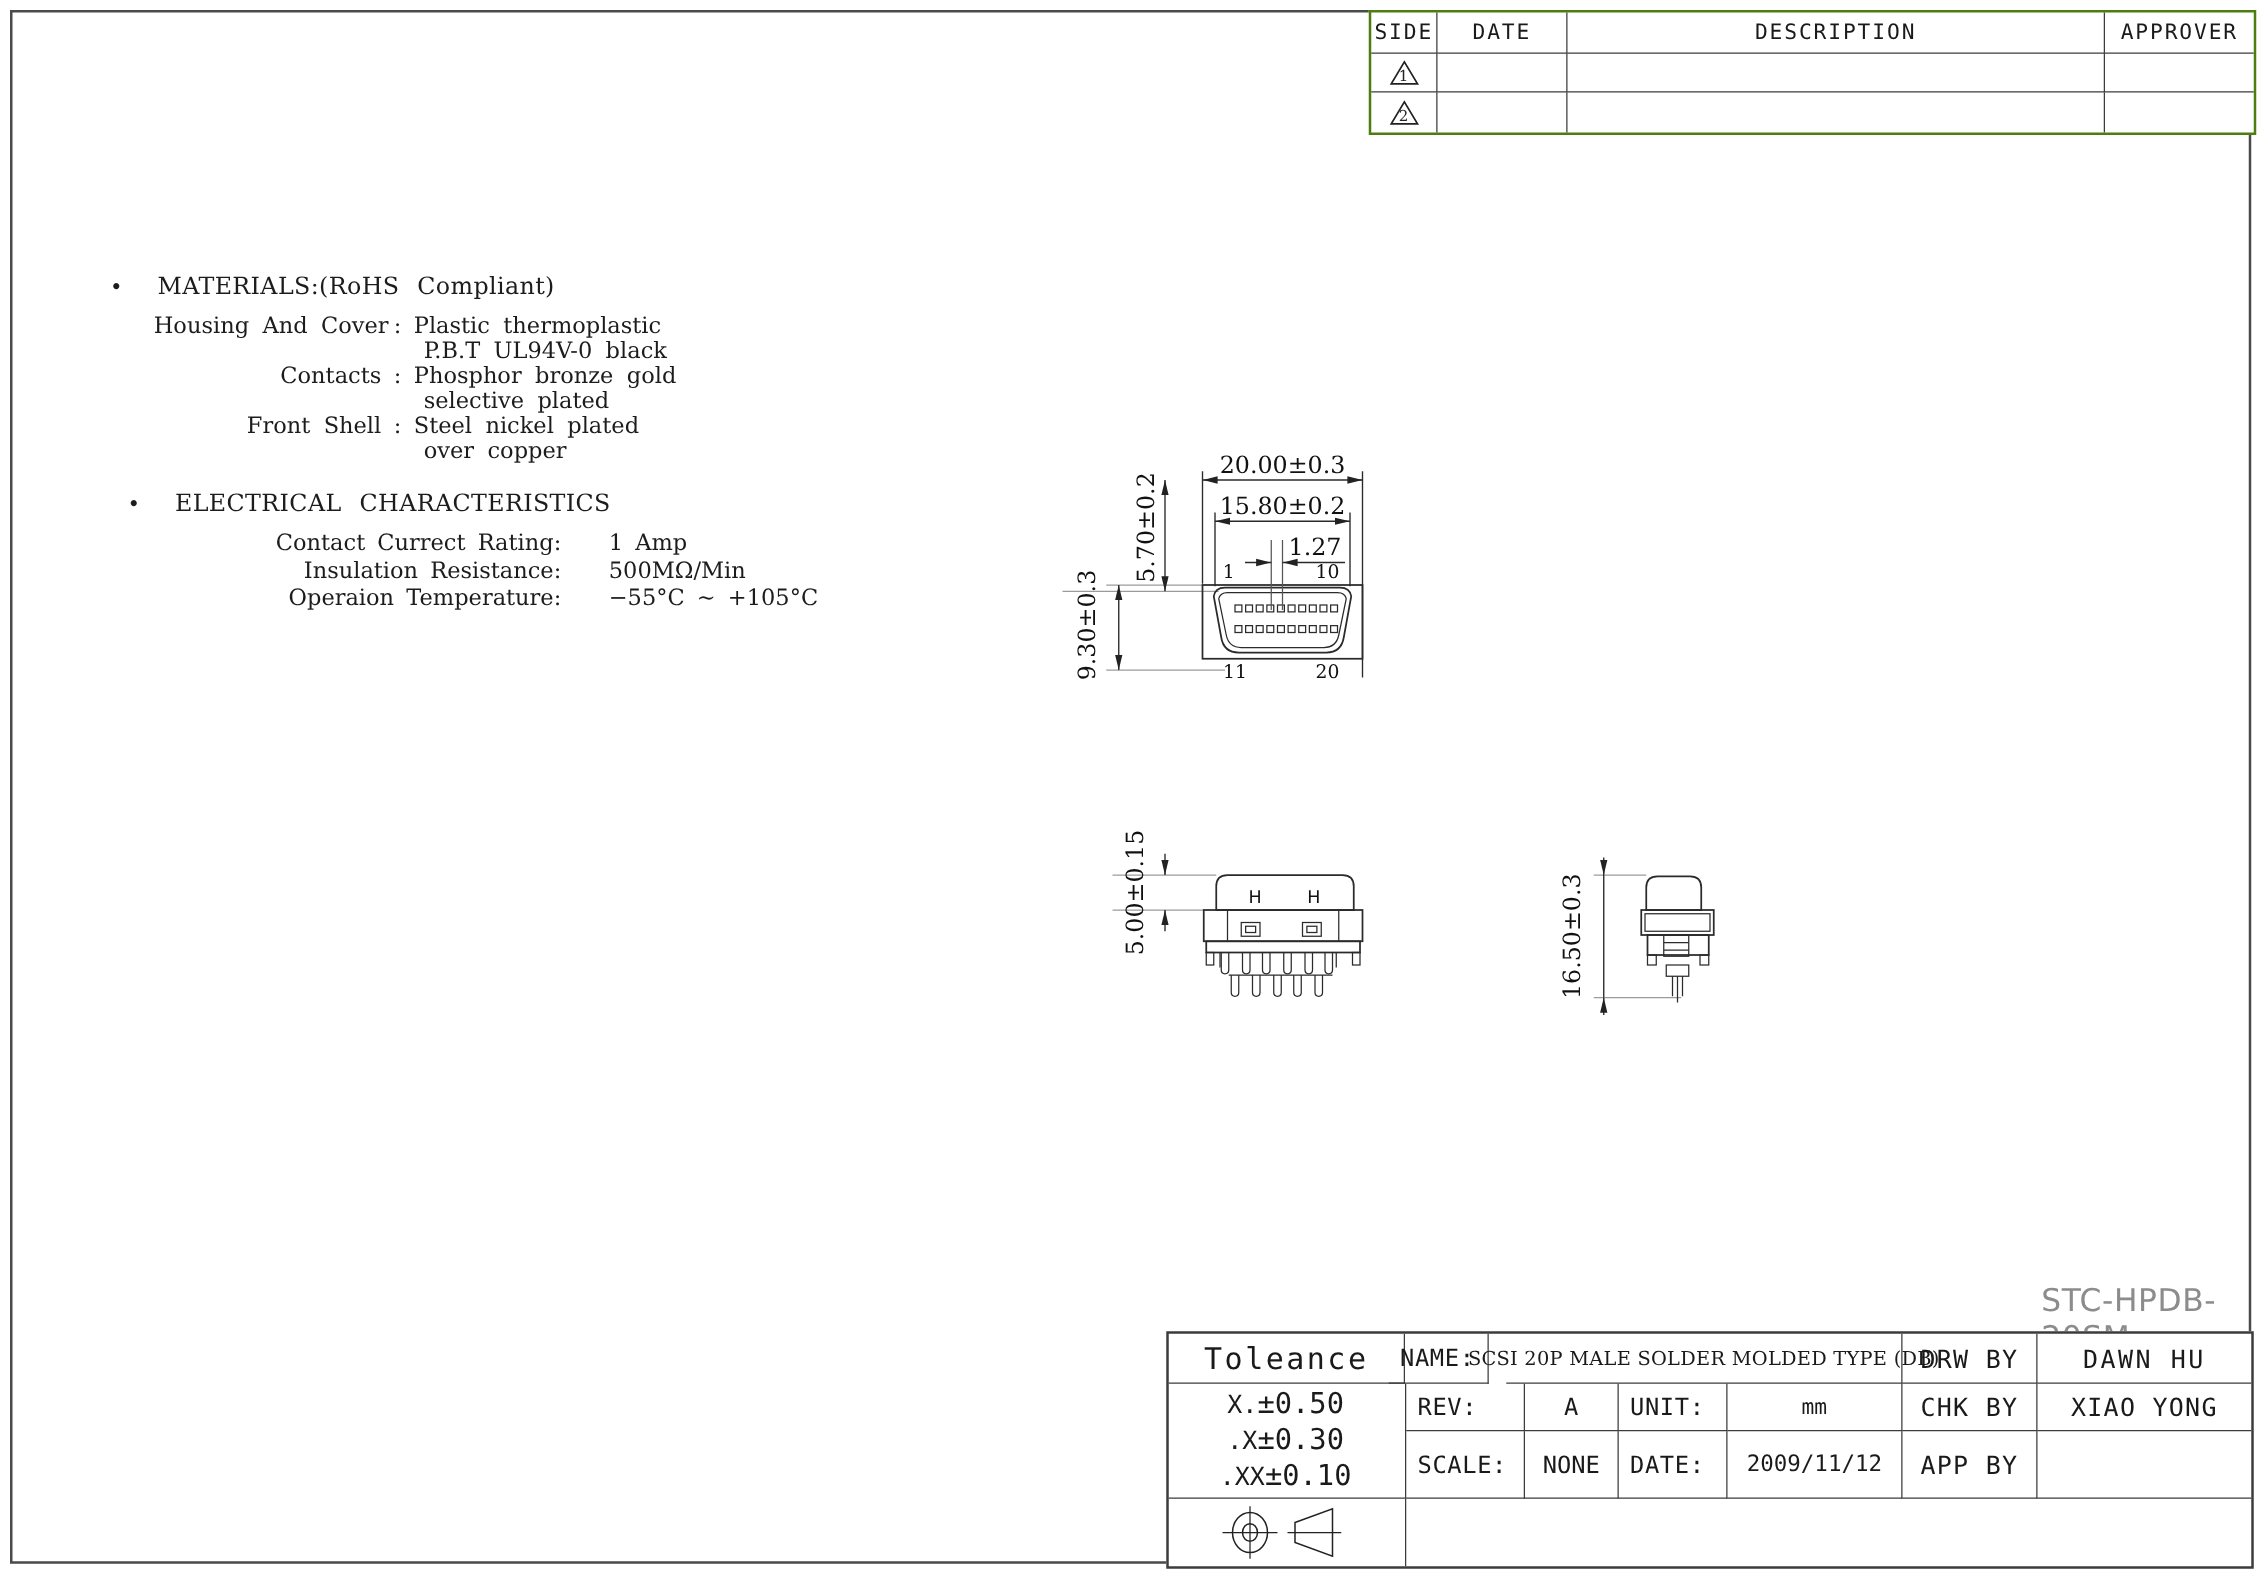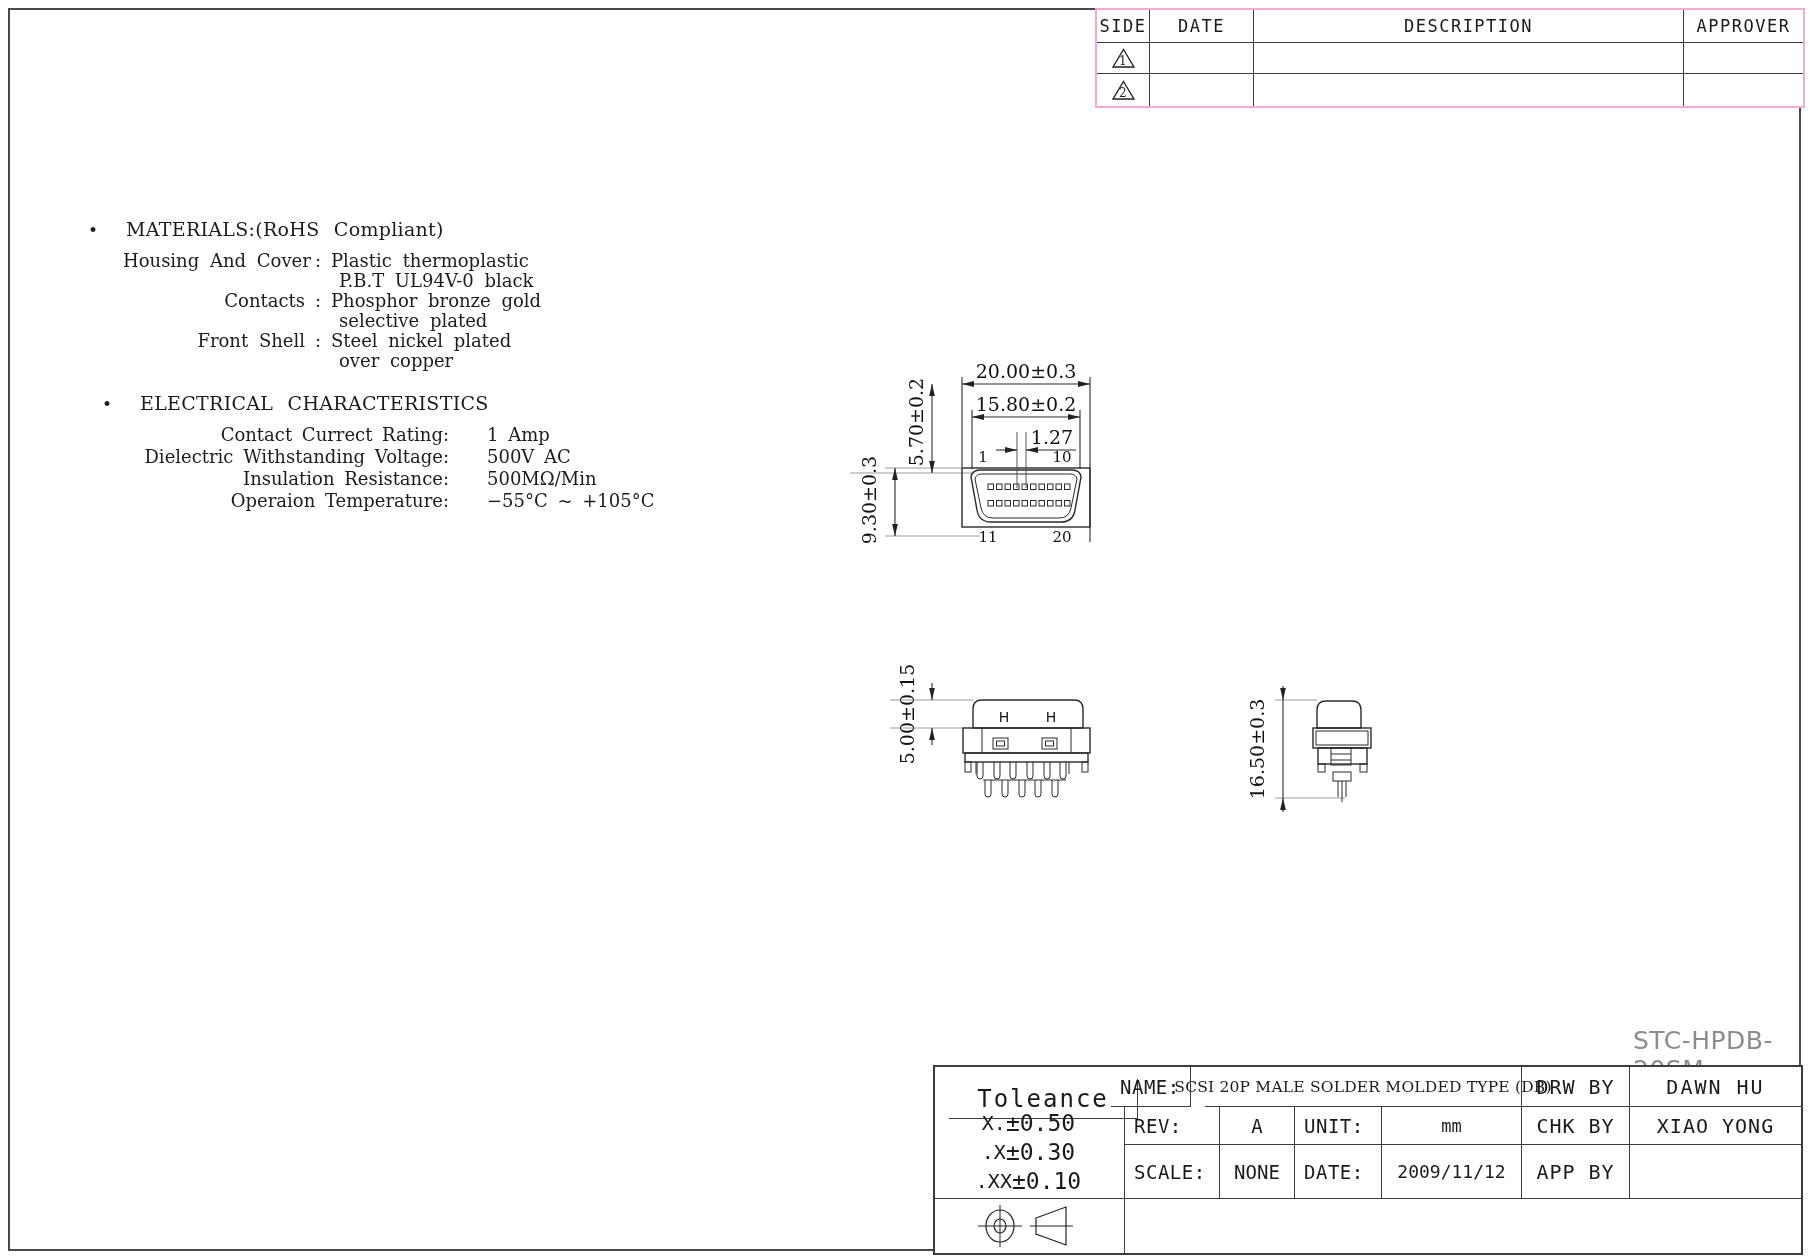--- a/index.html
+++ b/index.html
@@ -3,21 +3,21 @@
 <meta charset="utf-8">
 <style>
   html,body{margin:0;padding:0;background:#ffffff;}
   body{width:1811px;height:1260px;position:relative;font-family:"DejaVu Serif",serif;color:#1c1c1c;overflow:hidden;}
   .abs{position:absolute;}
   .page-border{position:absolute;left:8px;top:8px;width:1793px;height:1243px;border:2px solid #4a4a4a;box-sizing:border-box;}
 
   
   .rev-table{position:absolute;left:1095px;top:8px;display:grid;
     grid-template-columns:53px 104px 430px 119px;grid-template-rows:33px 31px 32px;
-    border:2px solid #f9a8d4;background:#fff;box-sizing:content-box;}
+    border:2px solid #4d7c0f;background:#fff;box-sizing:content-box;}
   .rev-cell{border-right:1.6px solid #3c3c3c;border-bottom:1.6px solid #3c3c3c;
     display:flex;align-items:center;justify-content:center;
     font-family:"DejaVu Sans Mono",monospace;font-size:17px;letter-spacing:1.5px;color:#1a1a1a;}
   .rev-cell.no-r{border-right:none;} .rev-cell.no-b{border-bottom:none;}
 
   
   .sec-title{font-size:19px;letter-spacing:.3px;word-spacing:8px;white-space:nowrap;}
   .bullet{display:inline-block;width:38px;text-align:left;padding-left:4px;font-size:17px;}
   .mat-rows{margin-top:11px;margin-left:39px;font-size:18px;word-spacing:5px;}
   .mat-row{display:flex;line-height:20px;}
@@ -126,24 +126,20 @@
 </div>
 
 <div class="abs" style="left:98px;top:392px;">
   <div class="sec-title"><span class="bullet">•</span><span>ELECTRICAL CHARACTERISTICS</span></div>
   <div class="elec-rows">
     <div class="elec-row">
       <div class="elec-label">Contact Currect Rating:</div>
       <div class="elec-value">1 Amp</div>
     </div>
     <div class="elec-row">
-      <div class="elec-label">Dielectric Withstanding Voltage:</div>
-      <div class="elec-value">500V AC</div>
-    </div>
-    <div class="elec-row">
       <div class="elec-label">Insulation Resistance:</div>
       <div class="elec-value">500MΩ/Min</div>
     </div>
     <div class="elec-row">
       <div class="elec-label">Operaion Temperature:</div>
       <div class="elec-value">−55°C ~  +105°C</div>
     </div>
   </div>
 </div>
 
@@ -287,21 +283,21 @@
       <line x1="512" y1="431" x2="512" y2="452"></line>
       <line x1="516" y1="431" x2="516" y2="447"></line>
     </g>
   </g>
 </svg>
 
 <div class="part-number">STC-HPDB-20SM</div>
 
 <div class="tb">
 
-  <div class="cell br bb tol-head" style="left:0;top:12px;width:189px;height:40px;margin-left:14px;">Toleance</div>
+  <div class="cell br bb tol-head" style="left:0;top:0;width:189px;height:40px;">Toleance</div>
   <div class="cell br bb lbl" style="left:176px;top:0;width:80px;height:40px;">NAME:</div>
   <div class="cell br bb name-val" style="left:270px;top:0;width:317px;height:40px;">SCSI 20P MALE SOLDER MOLDED TYPE (DB)</div>
   <div class="cell br bb by-lbl" style="left:587px;top:0;width:108px;height:40px;">DRW BY</div>
   <div class="cell bb by-val" style="left:695px;top:0;width:171px;height:40px;">DAWN HU</div>
 
   <div class="cell br bb tol-body" style="left:0;top:40px;width:190px;height:92px;">
     <div class="tol-row">
       <span class="tol-x">X.</span>
       <span class="tol-v">±0.50</span>
     </div>

